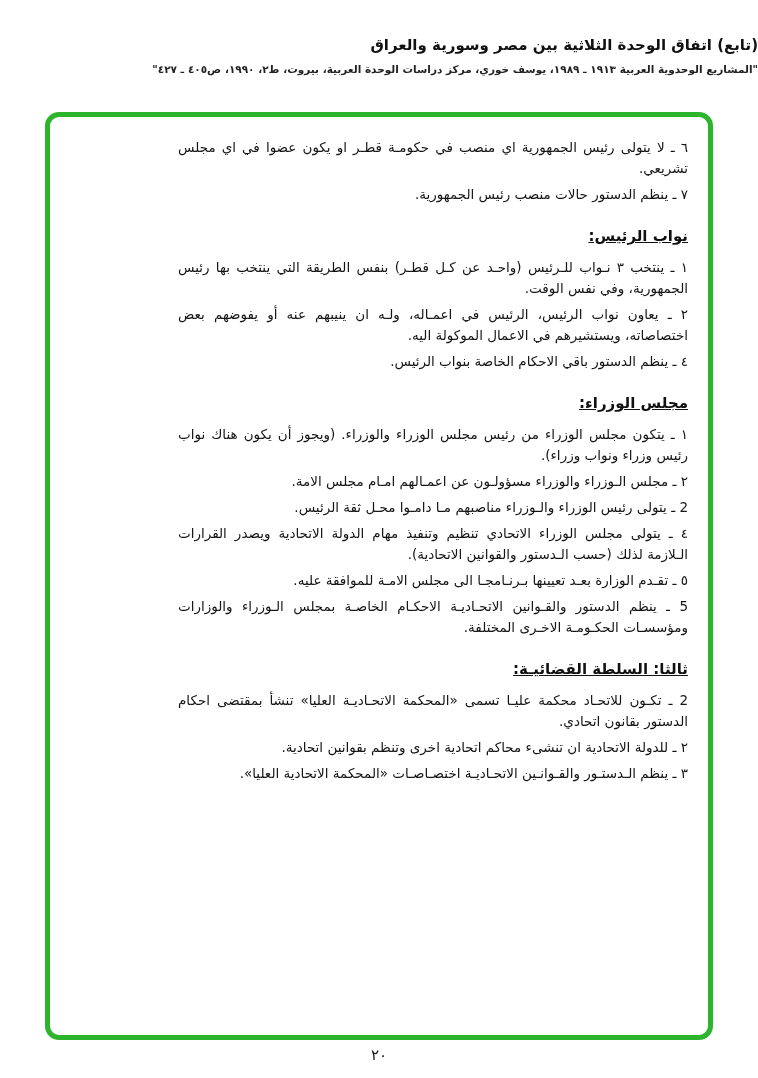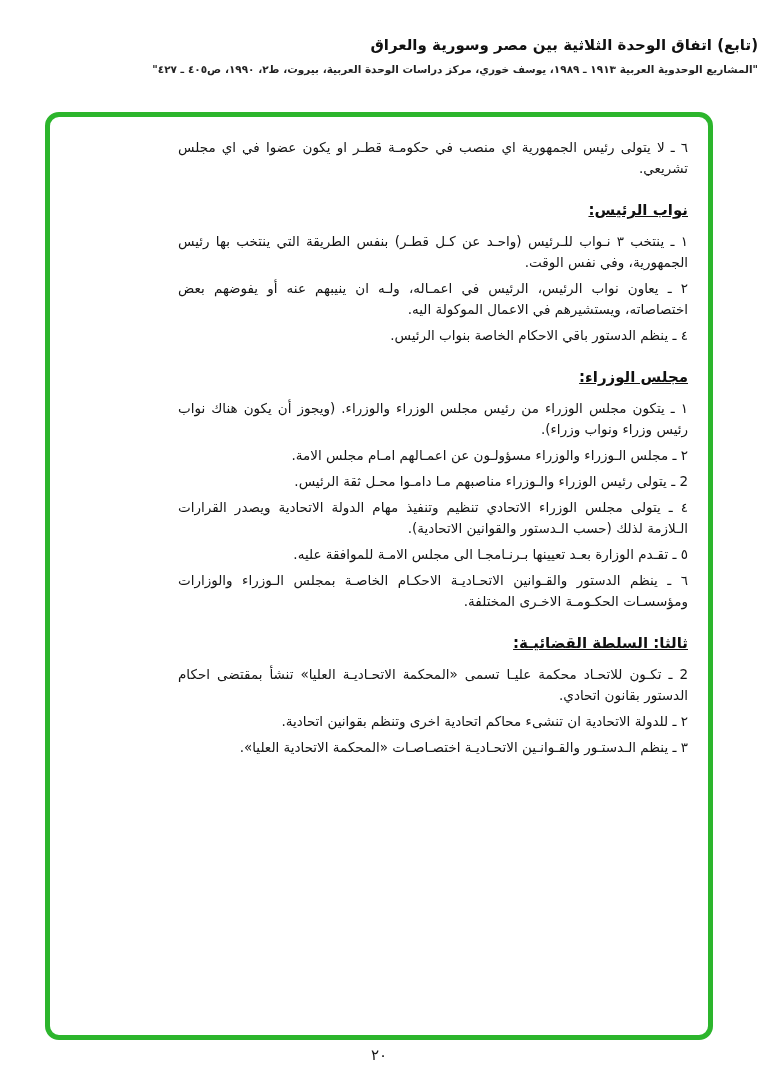--- a/index.html
+++ b/index.html
@@ -77,37 +77,38 @@
 
   <div class="header">
     <div class="doc-title">(تابع) اتفاق الوحدة الثلاثية بين مصر وسورية والعراق</div>
     <div class="citation">"المشاريع الوحدوية العربية ١٩١٣ ـ ١٩٨٩، يوسف خوري، مركز دراسات الوحدة العربية، بيروت، ط٢، ١٩٩٠، ص٤٠٥ ـ ٤٢٧"</div>
   </div>
 
   <div class="content-box">
 
     <div class="intro">
       <p>٦ ـ لا يتولى رئيس الجمهورية اي منصب في حكومـة قطـر او يكون عضوا في اي مجلس تشريعي.</p>
+      <p>٧ ـ ينظم الدستور حالات منصب رئيس الجمهورية.</p>
     </div>
 
     <div>
       <div class="section-heading">نواب الرئيس:</div>
       <p>١ ـ ينتخب ٣ نـواب للـرئيس (واحـد عن كـل قطـر) بنفس الطريقة التي ينتخب بها رئيس الجمهورية، وفي نفس الوقت.</p>
       <p>٢ ـ يعاون نواب الرئيس، الرئيس في اعمـاله، ولـه ان ينيبهم عنه أو يفوضهم بعض اختصاصاته، ويستشيرهم في الاعمال الموكولة اليه.</p>
       <p>٤ ـ ينظم الدستور باقي الاحكام الخاصة بنواب الرئيس.</p>
     </div>
 
     <div>
       <div class="section-heading">مجلس الوزراء:</div>
       <p>١ ـ يتكون مجلس الوزراء من رئيس مجلس الوزراء والوزراء. (ويجوز أن يكون هناك نواب رئيس وزراء ونواب وزراء).</p>
       <p>٢ ـ مجلس الـوزراء والوزراء مسؤولـون عن اعمـالهم امـام مجلس الامة.</p>
       <p>2 ـ يتولى رئيس الوزراء والـوزراء مناصبهم مـا دامـوا محـل ثقة الرئيس.</p>
       <p>٤ ـ يتولى مجلس الوزراء الاتحادي تنظيم وتنفيذ مهام الدولة الاتحادية ويصدر القرارات الـلازمة لذلك (حسب الـدستور والقوانين الاتحادية).</p>
       <p>٥ ـ تقـدم الوزارة بعـد تعيينها بـرنـامجـا الى مجلس الامـة للموافقة عليه.</p>
-      <p>٦ ـ ينظم الدستور والقـوانين الاتحـاديـة الاحكـام الخاصـة بمجلس الـوزراء والوزارات ومؤسسـات الحكـومـة الاخـرى المختلفة.</p>
+      <p>5 ـ ينظم الدستور والقـوانين الاتحـاديـة الاحكـام الخاصـة بمجلس الـوزراء والوزارات ومؤسسـات الحكـومـة الاخـرى المختلفة.</p>
     </div>
 
     <div>
       <div class="section-heading">ثالثا: السلطة القضائيـة:</div>
       <p>2 ـ تكـون للاتحـاد محكمة عليـا تسمى «المحكمة الاتحـاديـة العليا» تنشأ بمقتضى احكام الدستور بقانون اتحادي.</p>
       <p>٢ ـ للدولة الاتحادية ان تنشىء محاكم اتحادية اخرى وتنظم بقوانين اتحادية.</p>
       <p>٣ ـ ينظم الـدستـور والقـوانـين الاتحـاديـة اختصـاصـات «المحكمة الاتحادية العليا».</p>
     </div>
 
   </div>

